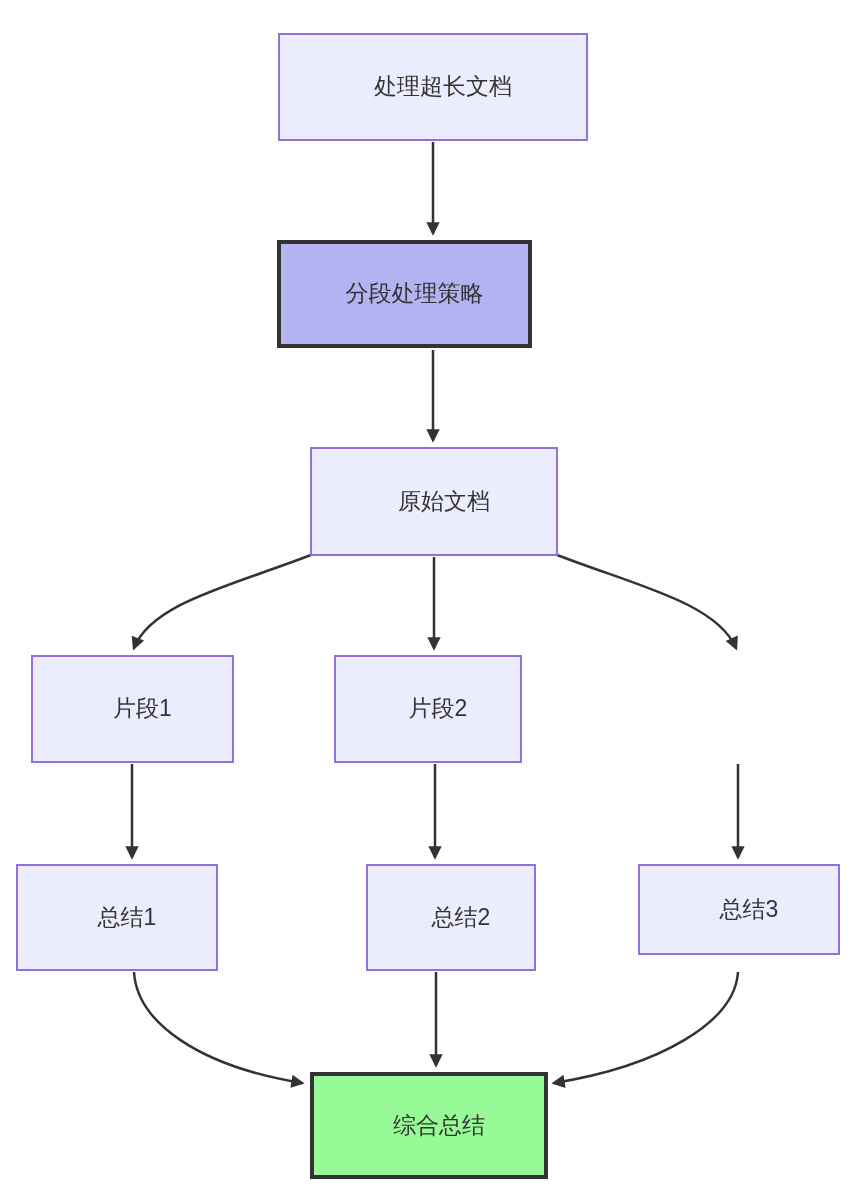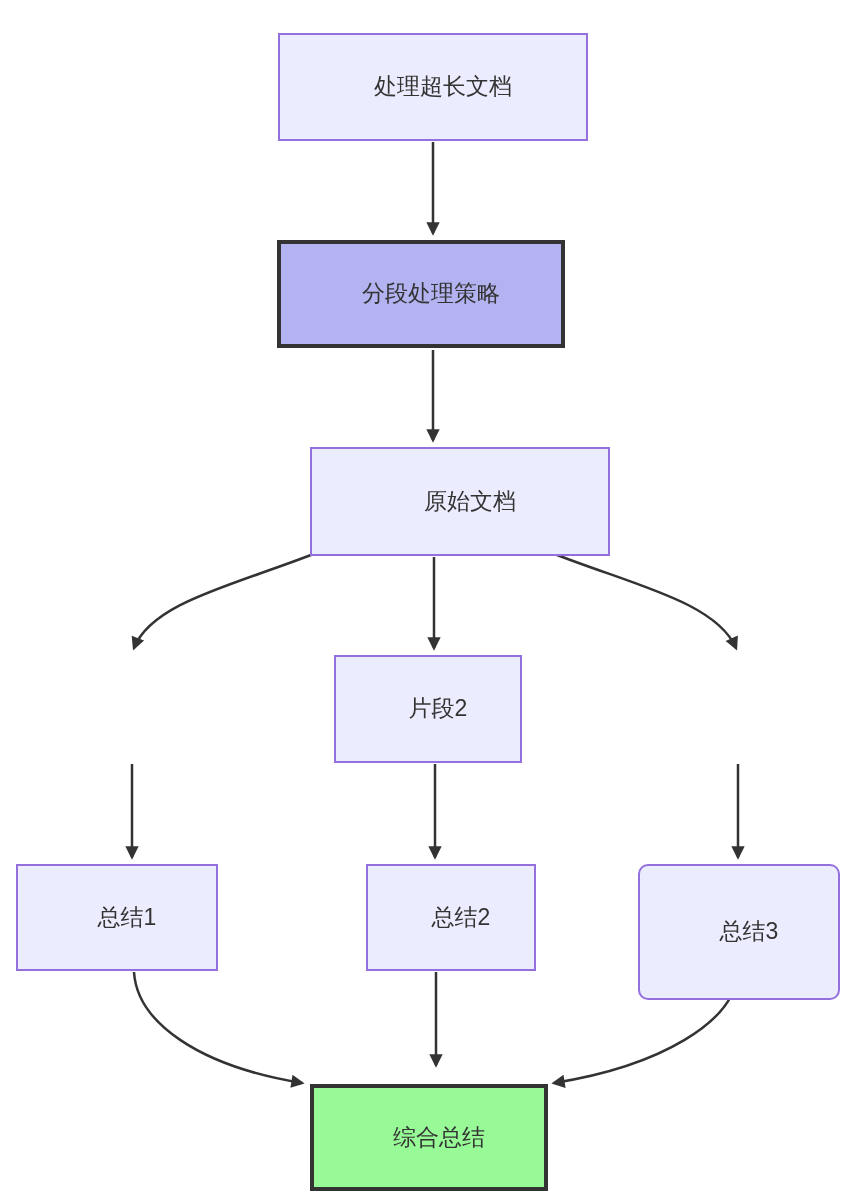--- a/index.html
+++ b/index.html
@@ -82,43 +82,46 @@
 
     <path class="edge" d="M 134 972 C 137 1022, 198 1066, 302 1083" marker-end="url(#arrowhead)"></path>
     <path class="edge" d="M 436 972 L 436 1065" marker-end="url(#arrowhead)"></path>
     <path class="edge" d="M 738 972 C 735 1022, 660 1066, 554 1083" marker-end="url(#arrowhead)"></path>
   </svg>
 
   <div class="node default" style="left:278px; top:33px; width:310px; height:108px;">
     <span class="node-label">处理超长文档</span>
   </div>
 
-  <div class="node highlight" style="left:277px; top:240px; width:288px; height:108px;">
+  <div class="node highlight" style="left:277px; top:240px; width:255px; height:108px;">
     <span class="node-label">分段处理策略</span>
   </div>
 
-  <div class="node default" style="left:310px; top:447px; width:300px; height:109px;">
+  <div class="node default" style="left:310px; top:447px; width:248px; height:109px;">
     <span class="node-label">原始文档</span>
   </div>
 
+  <div class="node default" style="left:31px; top:655px; width:203px; height:108px;">
+    <span class="node-label">片段1</span>
+  </div>
 
   <div class="node default" style="left:334px; top:655px; width:188px; height:108px;">
     <span class="node-label">片段2</span>
   </div>
 
 
   <div class="node default" style="left:16px; top:864px; width:202px; height:107px;">
     <span class="node-label">总结1</span>
   </div>
 
   <div class="node default" style="left:335px; top:864px; width:170px; height:107px;margin-left:31px;">
     <span class="node-label">总结2</span>
   </div>
 
-  <div class="node default" style="left:638px; top:864px; width:202px; height:136px;border-radius:10px;">
+  <div class="node default" style="left:638px; top:864px; width:202px; height:91px;">
     <span class="node-label">总结3</span>
   </div>
 
-  <div class="node success" style="left:310px; top:1072px; width:238px; height:107px;margin-top:12px;">
+  <div class="node success" style="left:310px; top:1072px; width:238px; height:107px;">
     <span class="node-label">综合总结</span>
   </div>
 
 </div>
 
 </body></html>

